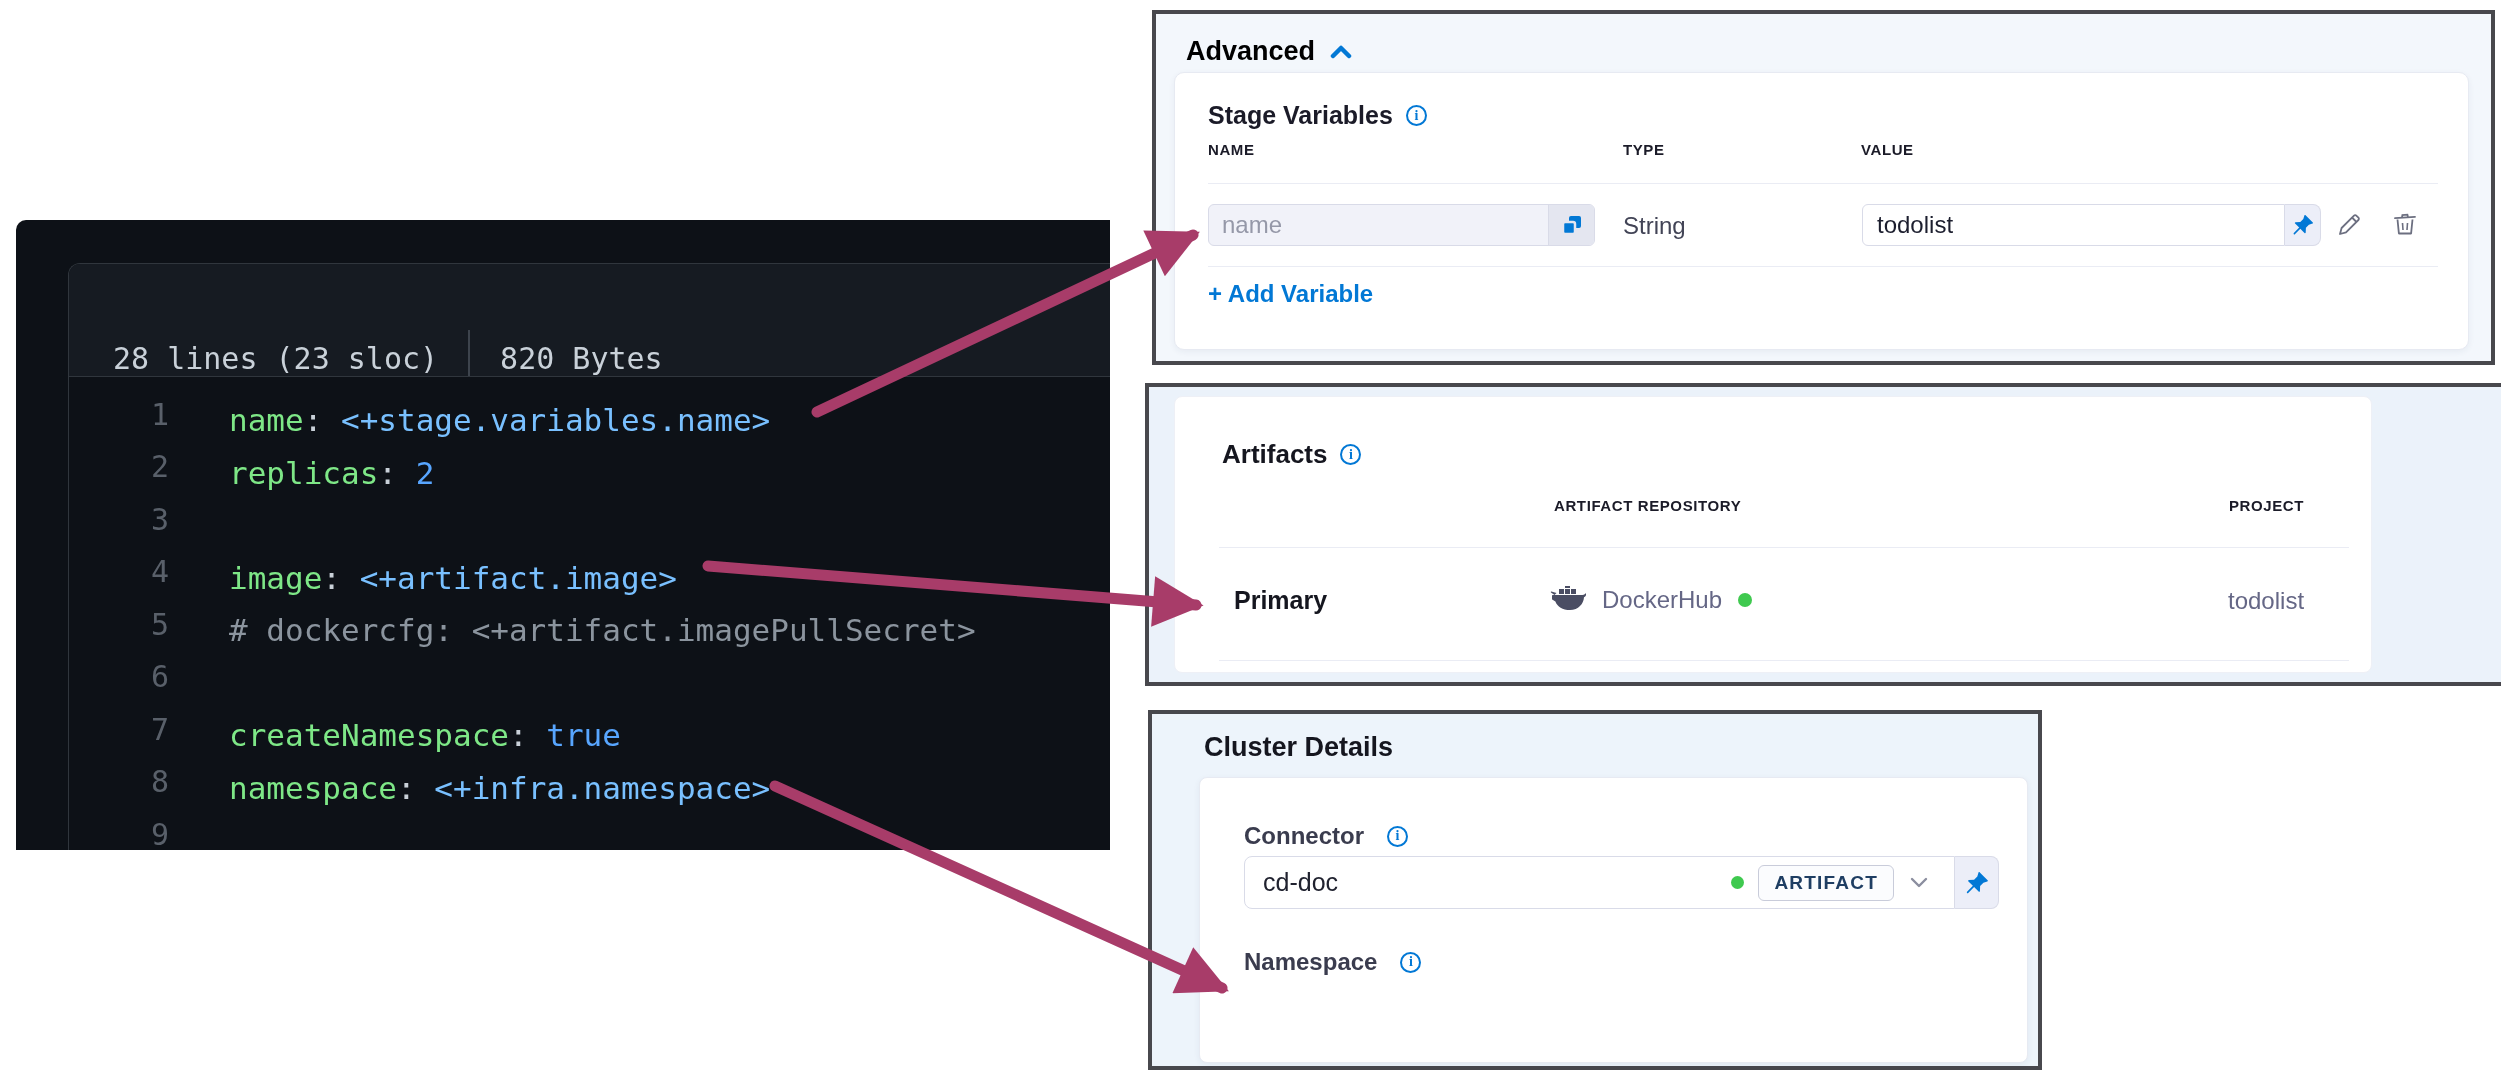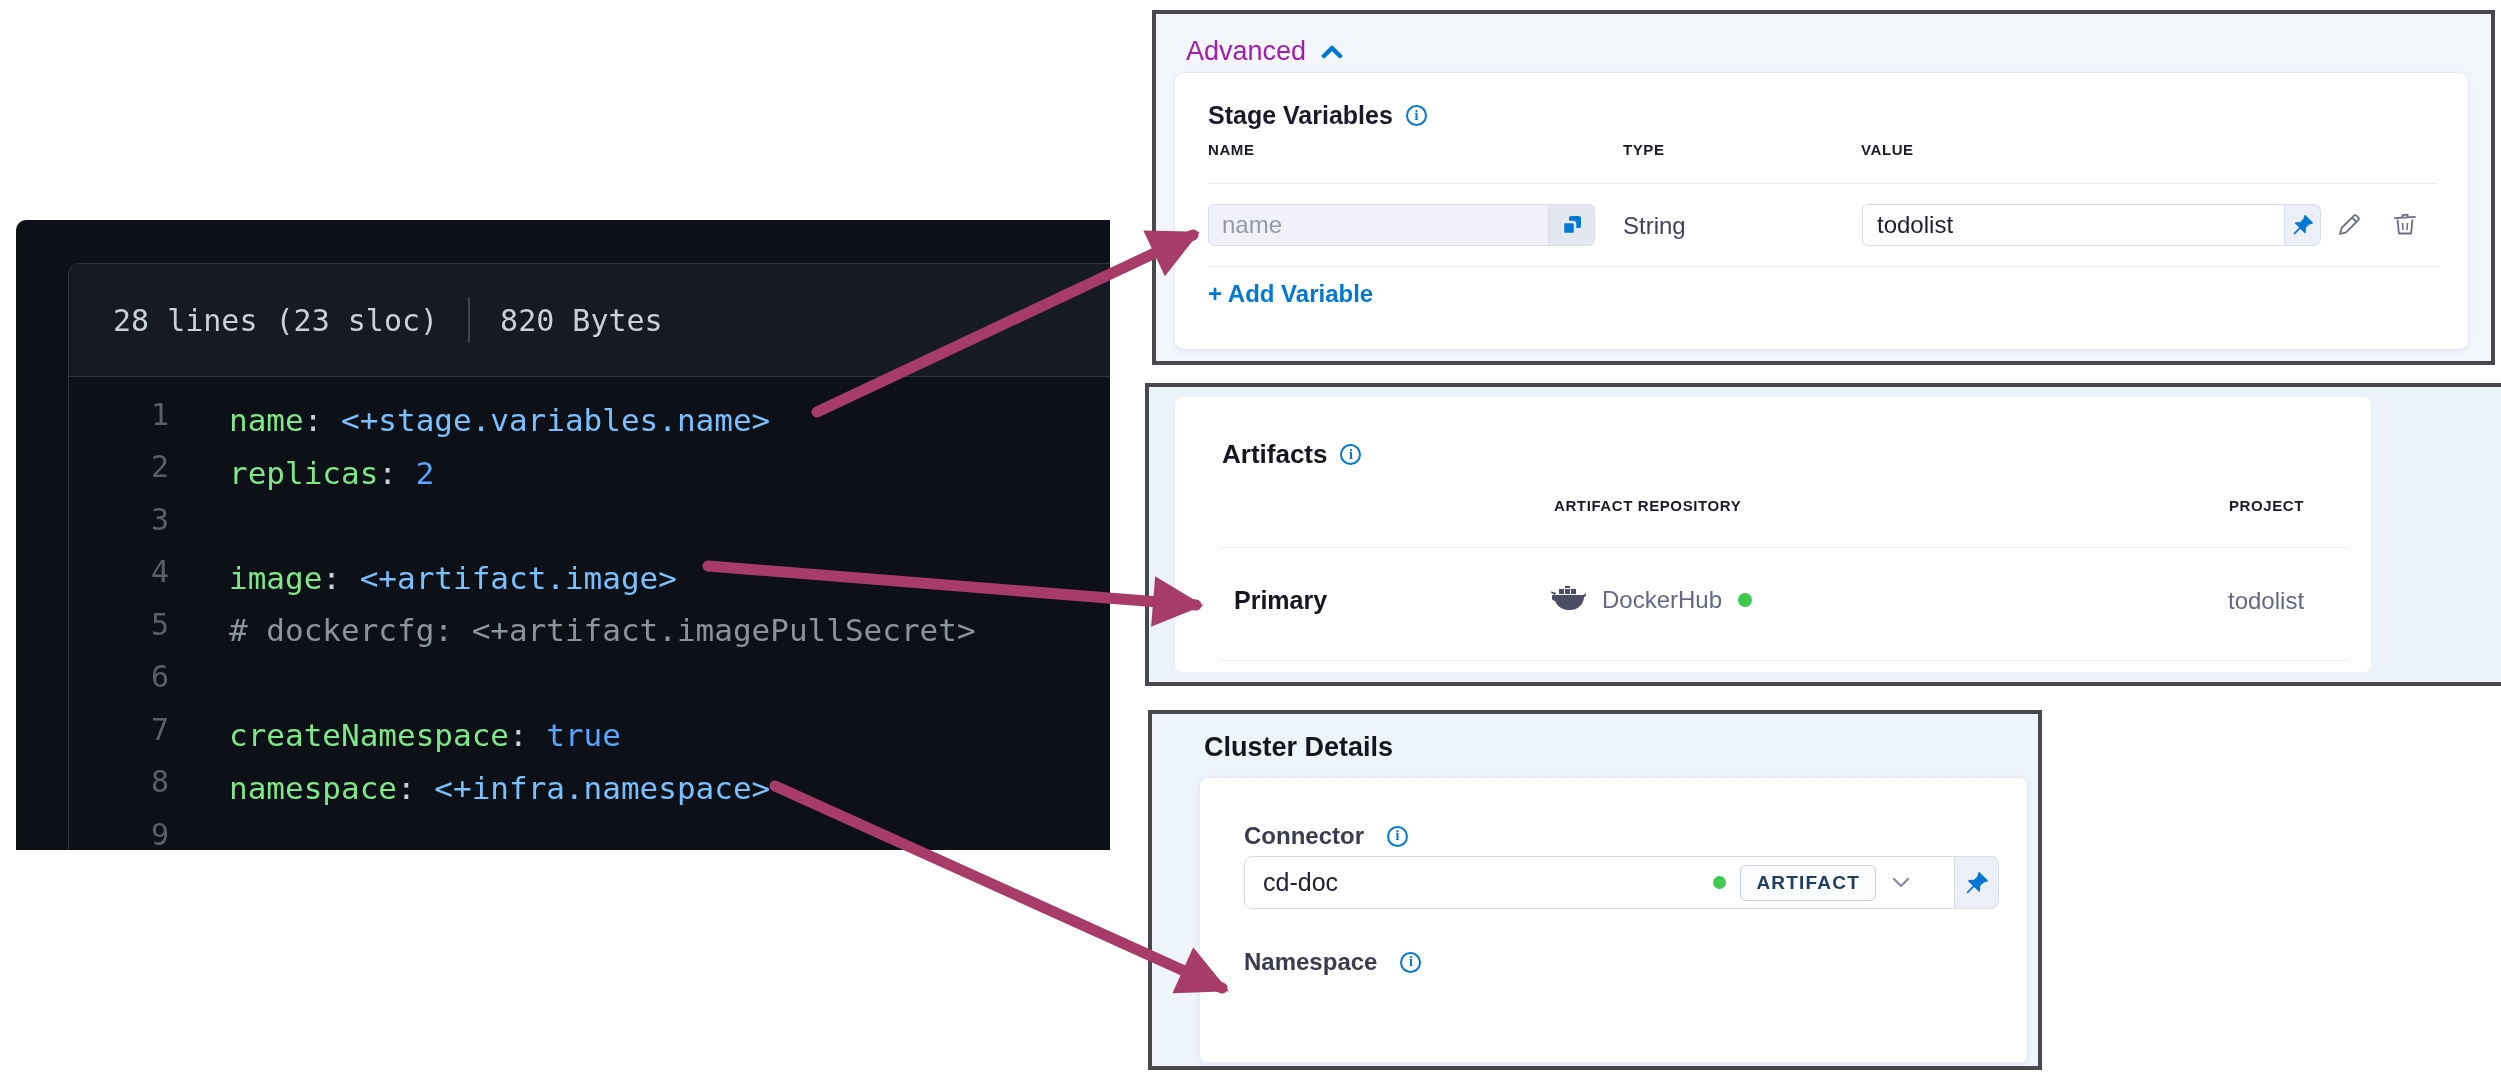--- a/index.html
+++ b/index.html
@@ -2,21 +2,21 @@
 <html style="--accent: #0278d5; --arrow: #a83c69; --green-dot: #3fc94f; --panel-border: #48484d; --code-key: #7ee787; --code-expr: #79c0ff; --code-scalar: #58a6ff; --code-comment: #8b949e;"><head>
 <meta charset="utf-8">
 <style>
   html,body{margin:0;padding:0;background:#ffffff;}
   .canvas{position:relative;width:2501px;height:1084px;background:#ffffff;overflow:hidden;
           font-family:"Liberation Sans",sans-serif;}
 
   
   .code-panel{position:absolute;left:16px;top:220px;width:1094px;height:630px;background:#0d1117;border-radius:10px 0 0 0;}
   .file-box{position:absolute;left:52px;top:43px;right:0;bottom:0;border-left:1px solid #30363d;border-top:1px solid #30363d;border-radius:12px 0 0 0;overflow:hidden;background:#0d1117;}
-  .file-header{height:112px;background:#161b22;border-bottom:1px solid #30363d;display:flex;align-items:center;padding-left:44px;
+  .file-header{height:112px;background:#161b22;border-bottom:1px solid #30363d;display:flex;align-items:flex-end;padding-left:44px;
                font-family:"DejaVu Sans Mono",monospace;font-size:30px;color:#c9d1d9;}
   .meta-divider{width:2px;height:46px;background:#3d444d;margin:0 30px;}
   .code-area{padding-top:11px;font-family:"DejaVu Sans Mono",monospace;font-size:31px;}
   .code-line{display:flex;align-items:center;height:52.5px;}
   .ln{flex:0 0 117px;box-sizing:border-box;padding-right:17px;text-align:right;color:#59606a;font-size:30px;}
   .lc{margin-left:43px;white-space:pre;margin-top:12px;}
   .tok-key{color:var(--code-key,#7ee787);}
   .tok-punct{color:#c9d1d9;}
   .tok-expr{color:var(--code-expr,#79c0ff);}
   .tok-scalar{color:var(--code-scalar,#58a6ff);}
@@ -27,21 +27,21 @@
   .card{position:absolute;background:#ffffff;border:1px solid #e7eaf2;border-radius:10px;box-shadow:0 2px 6px rgba(30,50,90,.06);}
   .divider{position:absolute;height:1px;background:#eaecf4;}
   .colhead{position:absolute;font-size:15px;font-weight:700;color:#1b1b28;letter-spacing:.6px;}
   .info-icon{display:inline-flex;align-items:center;justify-content:center;width:21px;height:21px;border:2px solid var(--accent,#0278d5);
              border-radius:50%;color:var(--accent,#0278d5);font-size:14px;font-weight:700;font-family:"Liberation Serif",serif;box-sizing:border-box;}
   .pinseg{display:flex;align-items:center;justify-content:center;background:#eceef8;border:1px solid #d9dbe8;border-left:none;border-radius:0 8px 8px 0;box-sizing:border-box;}
   .dot{border-radius:50%;background:var(--green-dot,#3fc94f);}
 
   
   .advanced{left:1152px;top:10px;width:1343px;height:355px;background:#f3f7fc;}
-  .adv-title{position:absolute;left:30px;top:22px;display:flex;align-items:center;gap:15px;font-size:27px;font-weight:400;color:#a21caf;}
+  .adv-title{position:absolute;left:30px;top:22px;display:flex;align-items:center;gap:15px;font-size:27px;font-weight:700;color:#000000;}
   .adv-card{left:18px;top:58px;width:1293px;height:276px;}
   .sv-label{position:absolute;left:33px;top:28px;display:flex;align-items:center;gap:13px;font-size:25px;font-weight:700;color:#1b1b28;}
   .name-wrap{position:absolute;left:33px;top:131px;width:387px;height:42px;background:#f1f2f9;border:1px solid #d9dbe8;border-radius:6px;display:flex;box-sizing:border-box;overflow:hidden;}
   .name-wrap input{flex:1;border:none;background:transparent;outline:none;padding:0 0 0 13px;font-size:24px;color:#20222f;font-family:inherit;min-width:0;}
   .name-wrap input::placeholder{color:#9598a8;}
   .copyseg{flex:0 0 45px;display:flex;align-items:center;justify-content:center;background:#e4e6f0;border-left:1px solid #d9dbe8;}
   .type-text{position:absolute;left:448px;top:139px;font-size:24px;color:#424456;}
   .value-wrap{position:absolute;left:687px;top:131px;width:459px;height:42px;display:flex;}
   .value-wrap input{flex:1;box-sizing:border-box;border:1px solid #d9dbe8;border-radius:6px 0 0 6px;outline:none;padding:0 0 0 14px;font-size:24px;color:#1c1e2e;font-family:inherit;background:#fff;min-width:0;}
   .value-wrap .pinseg{flex:0 0 36px;}
@@ -56,21 +56,21 @@
   .art-repo-cell{position:absolute;left:375px;top:189px;display:flex;align-items:center;gap:16px;}
   .repo-name{font-size:24px;color:#656786;}
   .art-loc{position:absolute;left:1053px;top:190px;font-size:24px;color:#656786;}
 
   
   .cluster{left:1148px;top:710px;width:894px;height:360px;background:#edf4fb;}
   .clu-title{position:absolute;left:52px;top:18px;font-size:27px;font-weight:700;color:#15161f;}
   .clu-card{left:47px;top:63px;width:827px;height:284px;border-radius:8px;}
   .field-label{position:absolute;display:flex;align-items:center;gap:23px;font-size:24px;font-weight:600;color:#3a3c4e;}
   .input-row{position:absolute;left:44px;width:755px;display:flex;}
-  .inputbox{flex:1;display:flex;align-items:center;box-sizing:border-box;background:#fff;border:1px solid #d9dbe8;border-radius:8px 0 0 8px;padding:0 44px 0 16px;min-width:0;}
+  .inputbox{flex:1;display:flex;align-items:center;box-sizing:border-box;background:#fff;border:1px solid #d9dbe8;border-radius:8px 0 0 8px;padding:0 26px 0 16px;min-width:0;}
   .inputbox input{flex:1;border:none;outline:none;background:transparent;font-size:25px;color:#20222f;font-family:inherit;min-width:0;}
   .scope-badge{height:36px;line-height:34px;box-sizing:border-box;padding:0 15px;border:1.5px solid #c9ccda;border-radius:6px;background:#fbfcfe;
                font-size:19px;font-weight:700;color:#1f3e63;letter-spacing:1.2px;margin-left:14px;}
   .input-row .pinseg{flex:0 0 44px;}
 
   
   .arrows{position:absolute;left:0;top:0;pointer-events:none;}
   .arrows line{stroke:var(--arrow,#a83c69);stroke-width:11;stroke-linecap:round;}
   .ah{fill:var(--arrow,#a83c69);}
 

